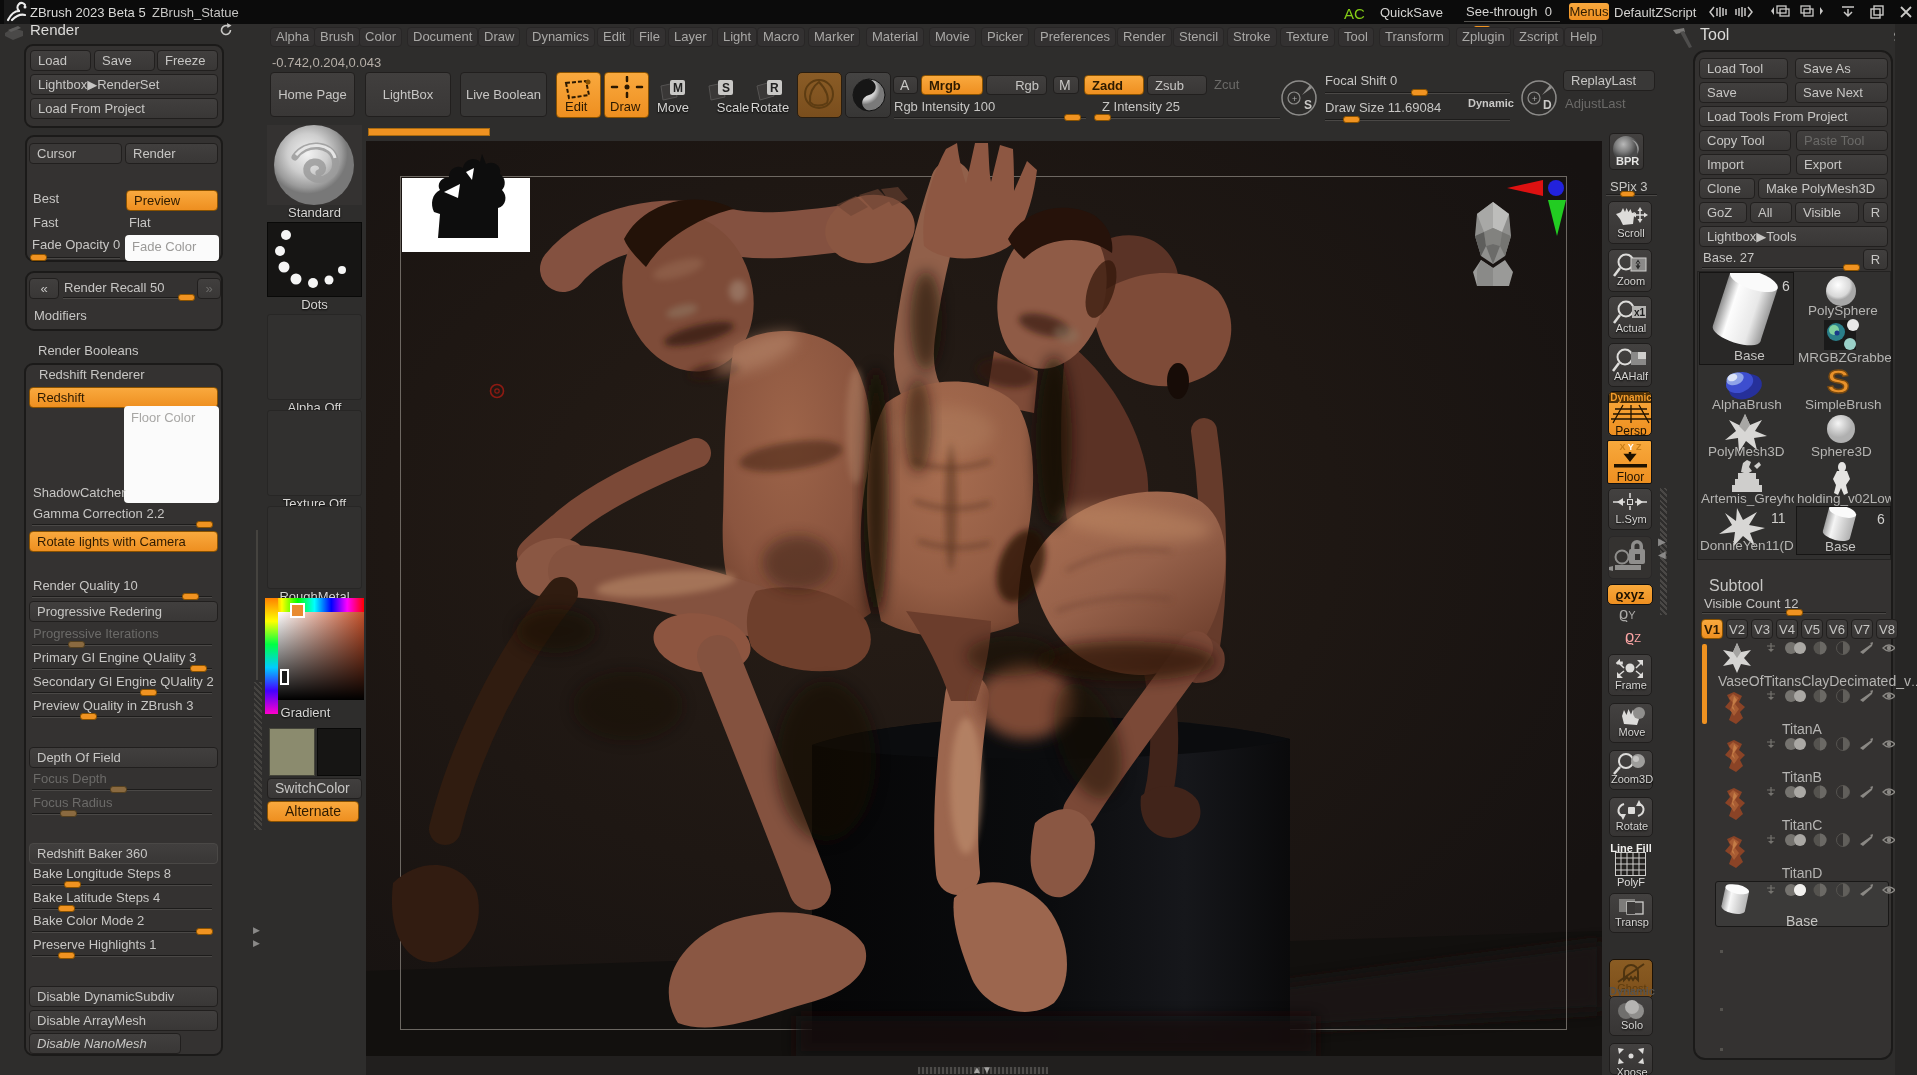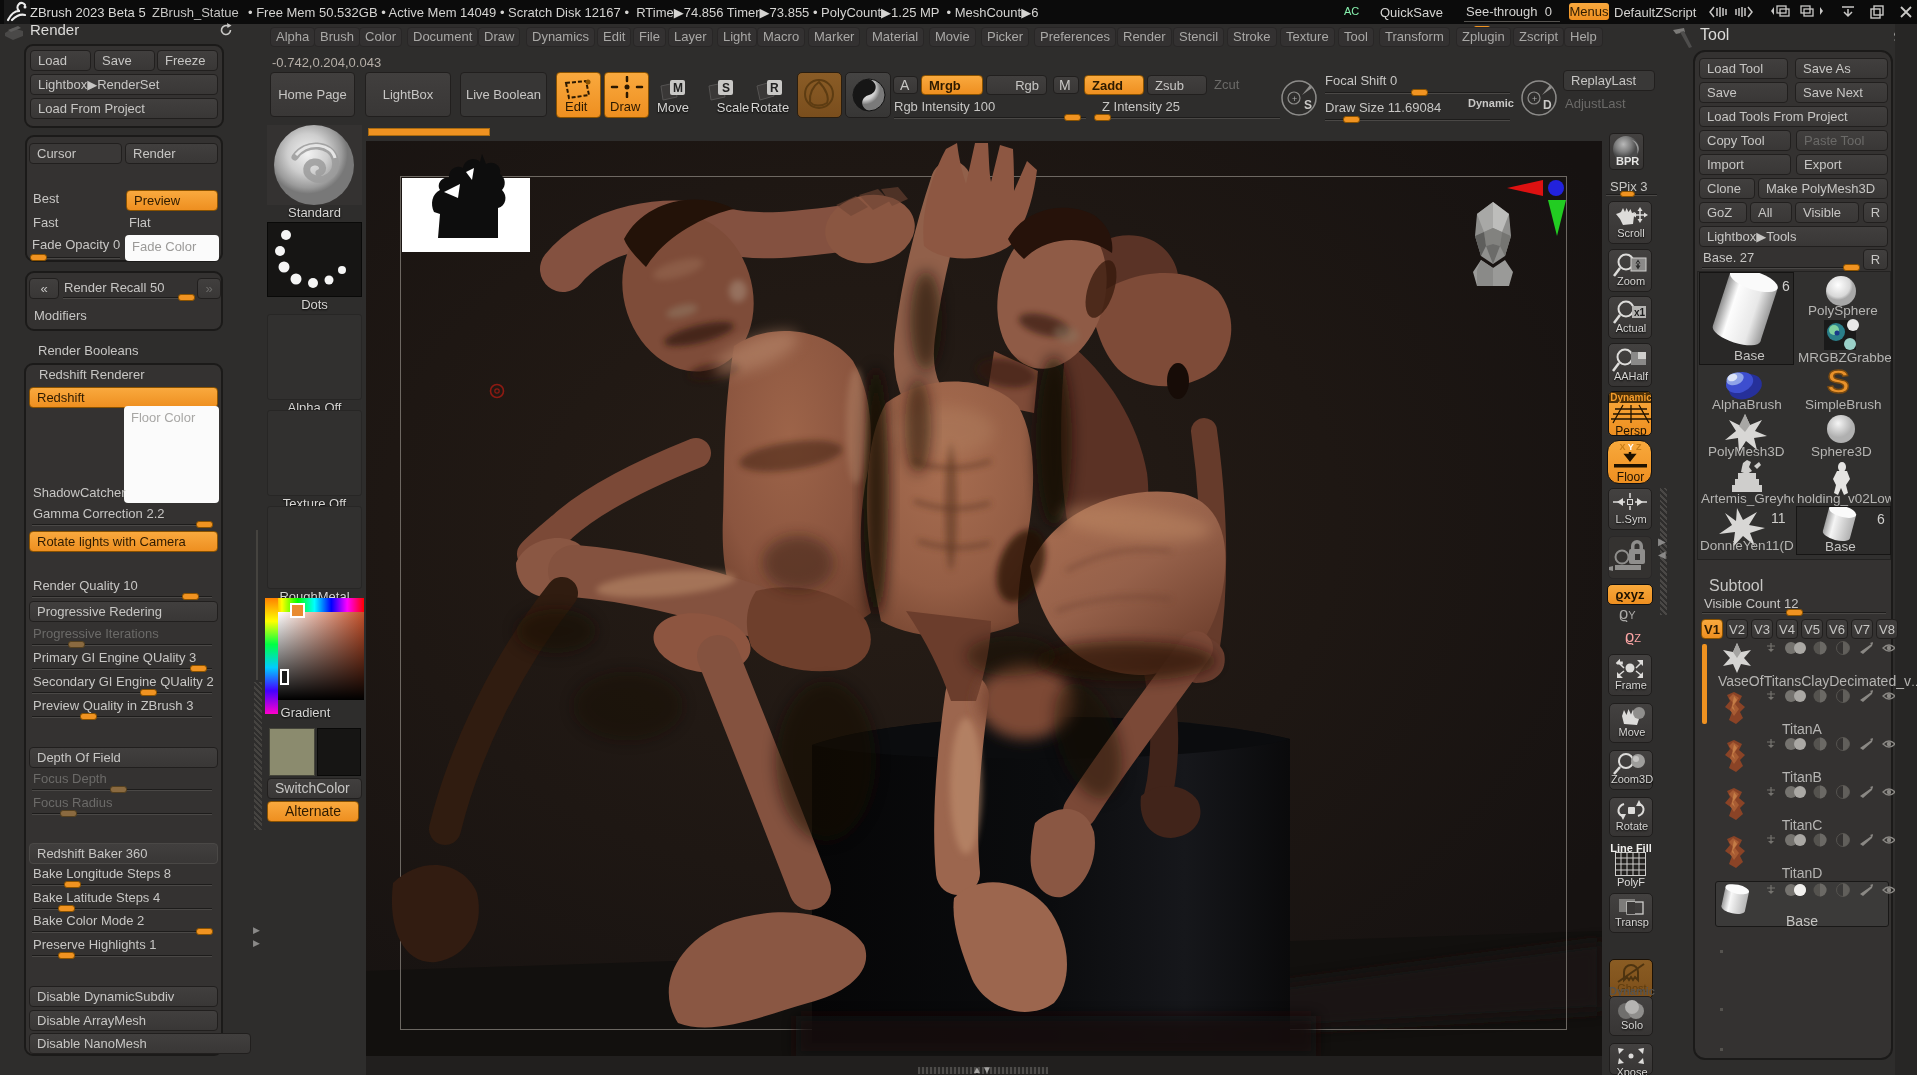--- a/index.html
+++ b/index.html
@@ -25,22 +25,21 @@
 <svg width="26" height="24">
         <g stroke="#ededed" stroke-width="2.2" stroke-linecap="round" fill="none">
           <path d="M4 20 C7 14 11 11 15 11"></path>
           <path d="M8 20 C12 16 17 14 21 15"></path>
           <path d="M15 11 C13 9 13 6 15 4 C17 2 20 3 21 5"></path>
           <circle cx="21" cy="7" r="1.5" fill="#ededed" stroke="none"></circle>
         </g>
       </svg></div>
 <div class="abs" style="left:30px;top:5px;color:#dadad8;font-size:13px;">ZBrush 2023 Beta 5</div>
 <div class="abs" style="left:152px;top:5px;color:#c6c5c3;font-size:13px;">ZBrush_Statue</div>
-<div class="abs" style="left:248px;top:5px;color:#d5d4d2;font-size:13px;">• Free Mem 50.532GB • Active Mem 14049 • Scratch Disk 12167 •&nbsp; RTime▶74.856 Timer▶73.855 • PolyCount▶1.25 MP &nbsp;• MeshCount▶6</div>
-<div class="abs" style="left:1344px;top:5px;color:#86efac;font-size:11px;">AC</div>
+<div class="abs" style="left:1344px;top:5px;color:#84cc16;font-size:15px;">AC</div>
 <div class="abs" style="left:1380px;top:5px;color:#d5d4d2;font-size:13px;">QuickSave</div>
 <div class="abs" style="left:1464px;top:4px;color:#d5d4d2;font-size:13px;border-bottom:1px solid #55534f;padding:0 8px 2px 2px;">See-through&nbsp; 0</div>
 <div class="abs" style="left:1474px;top:26px;width:16px;height:5px;background:#f09321;border-radius:2px;"></div>
 <div class="abs" style="left:1569px;top:3px;width:40px;height:17px;background:linear-gradient(#f9a93e,#ee8f20);border-radius:3px;color:#2e1b00;font-size:13px;text-align:center;line-height:17px;">Menus</div>
 <div class="abs" style="left:1614px;top:5px;color:#d5d4d2;font-size:13px;">DefaultZScript</div>
 <div class="abs" style="left:1706px;top:4px;width:52px;height:16px;"><svg width="52" height="16">
         <g stroke="#c9c8c6" stroke-width="1.5">
           <path d="M8 3 L4 8 L8 13" fill="none"></path>
           <path d="M11 4 v8 M14 3 v10 M17 4 v8 M20 5 v6"></path>
           <path d="M30 5 v6 M33 4 v8 M36 3 v10 M39 4 v8"></path>
@@ -188,21 +187,21 @@
 <div class="sltrack" style="left:32px;top:908px;width:180px;"></div>
 <div class="slthumb" style="left:58px;top:905px;"></div>
 <div class="lbl" style="left:33px;top:913px;">Bake Color Mode 2</div>
 <div class="sltrack" style="left:32px;top:931px;width:180px;"></div>
 <div class="slthumb" style="left:196px;top:928px;"></div>
 <div class="lbl" style="left:33px;top:937px;">Preserve Highlights 1</div>
 <div class="sltrack" style="left:32px;top:955px;width:180px;"></div>
 <div class="slthumb" style="left:58px;top:952px;"></div>
 <div class="btn" style="left:29px;top:986px;width:189px;">Disable DynamicSubdiv</div>
 <div class="btn" style="left:29px;top:1010px;width:189px;">Disable ArrayMesh</div>
-<div class="btn" style="left:29px;top:1033px;width:222px;">Disable NanoMesh</div>
+<div class="btn" style="left:29px;top:1033px;width:152px;font-style:italic;">Disable NanoMesh</div>
 
 <div class="abs" style="left:256px;top:530px;width:2px;height:150px;background:#45433f;"></div>
       <div class="abs" style="left:254px;top:682px;width:8px;height:148px;background:repeating-linear-gradient(45deg,#454340 0 2px,#2e2d2c 2px 4px);"></div>
 <div class="abs" style="left:253px;top:925px;color:#8a8988;font-size:9px;">▶</div>
 <div class="abs" style="left:253px;top:938px;color:#8a8988;font-size:9px;">▶</div>
 </div>
 
 <div class="abs" id="toolbar">
 <div class="abs" style="left:272px;top:55px;color:#b5aea7;font-size:13px;">-0.742,0.204,0.043</div>
 <div class="btn" style="left:270px;top:72px;width:85px;height:45px;padding:0;text-align:center;line-height:43px;">Home Page</div>
@@ -588,21 +587,21 @@
 <div class="abs" style="left:1608px;top:391px;width:44px;height:45px;background:linear-gradient(#f8a93c,#ee8f20);border:1px solid #111;border-radius:5px;overflow:hidden;">
 <div style="position:absolute;left:0;top:0;width:44px;height:11px;background:#4e3108;color:#f59c2a;font-size:10px;font-weight:bold;text-align:center;line-height:11px;">Dynamic</div>
 <svg width="44" height="22" style="position:absolute;top:11px;">
           <g stroke="#1e1200" stroke-width="1.3" fill="none">
             <path d="M14 2 L4 20 M22 2 L22 20 M30 2 L40 20"></path>
             <path d="M6 6 H38 M4 11 H40 M2 16 H42"></path>
           </g>
         </svg>
 <div style="position:absolute;left:0;top:32px;width:44px;text-align:center;color:#1e1200;font-size:12px;">Persp</div>
       </div>
-<div class="abs" style="left:1607px;top:440px;width:45px;height:44px;background:linear-gradient(#f8a93c,#ee8f20);border:1px solid #111;border-radius:12px;overflow:hidden;">
+<div class="abs" style="left:1607px;top:440px;width:45px;height:44px;background:linear-gradient(#f8a93c,#ee8f20);border:1px solid #111;border-radius:2px;overflow:hidden;">
 <div style="position:absolute;left:0;top:1px;width:45px;text-align:center;color:#c77d18;font-size:9px;font-weight:bold;">X <span style="color:#fff">Y</span> Z</div>
 <svg width="45" height="20" style="position:absolute;top:10px;">
           <path d="M22 1 v8 M22 9 l-4 -5 h8 Z" stroke="#1e1200" stroke-width="2.5" fill="#1e1200"></path>
           <rect x="6" y="13" width="33" height="3.5" fill="#1e1200"></rect>
         </svg>
 <div style="position:absolute;left:0;top:29px;width:45px;text-align:center;color:#1e1200;font-size:12px;">Floor</div>
       </div>
 <div class="ibtn" style="left:1608px;top:488px;width:44px;height:42px;">
 <svg width="42" height="28">
           <path d="M8 13 l6 -4 v8 Z M34 13 l-6 -4 v8 Z" fill="#dddcda"></path>

